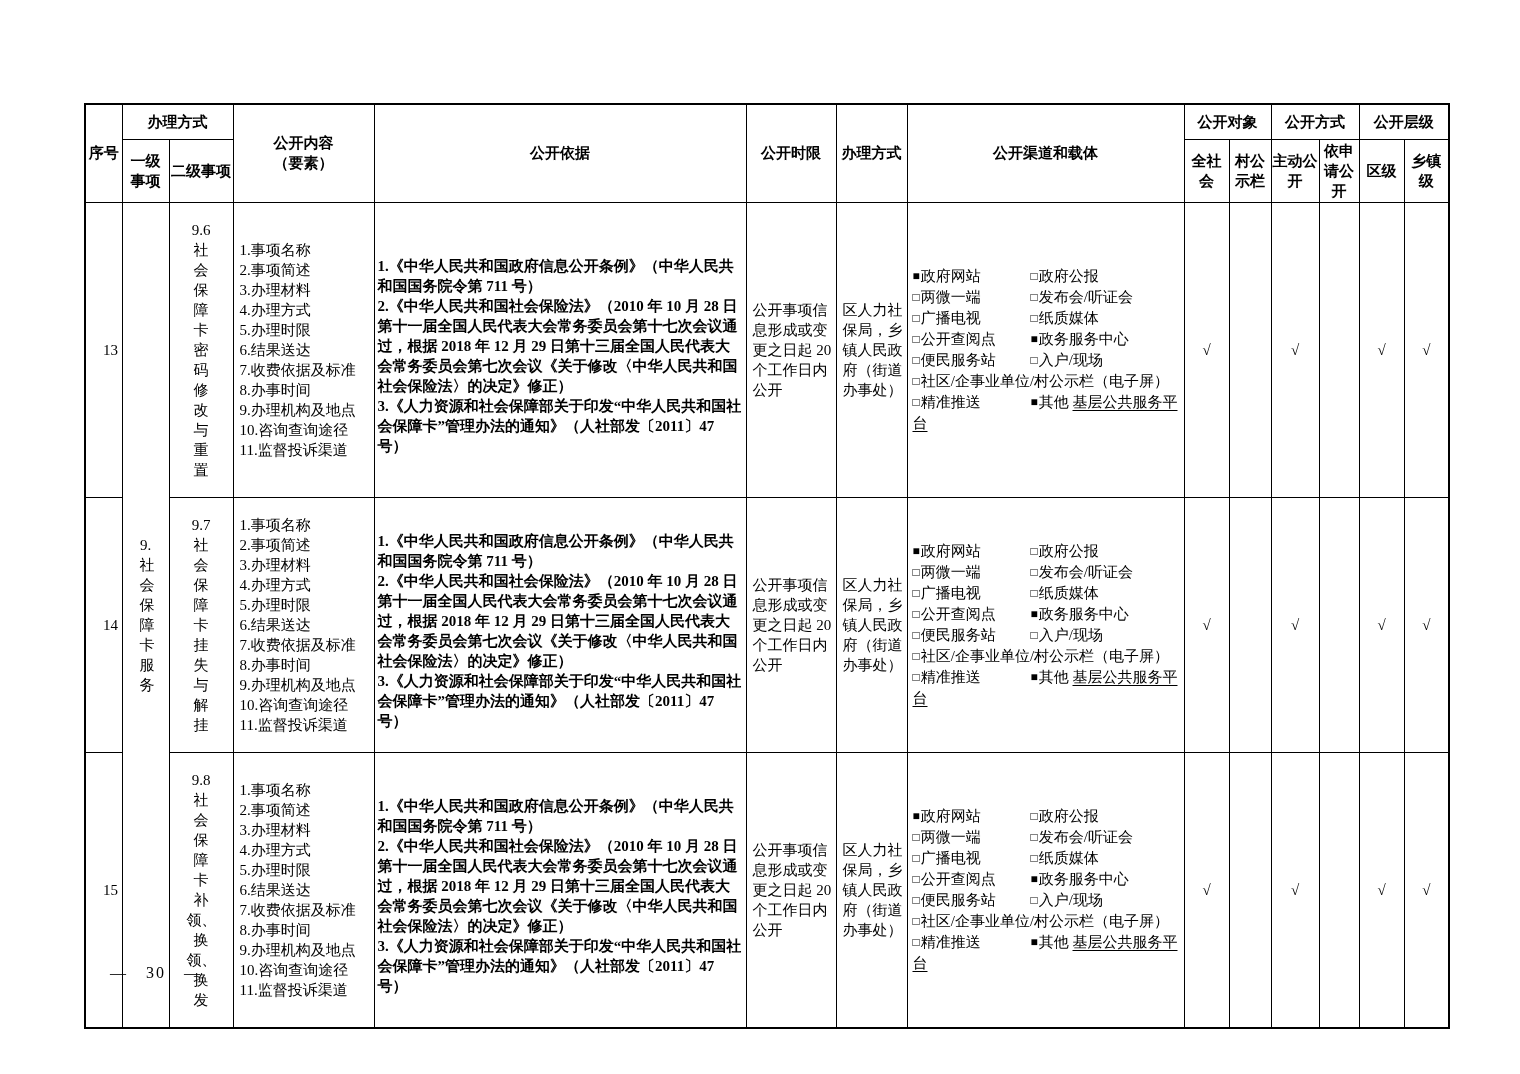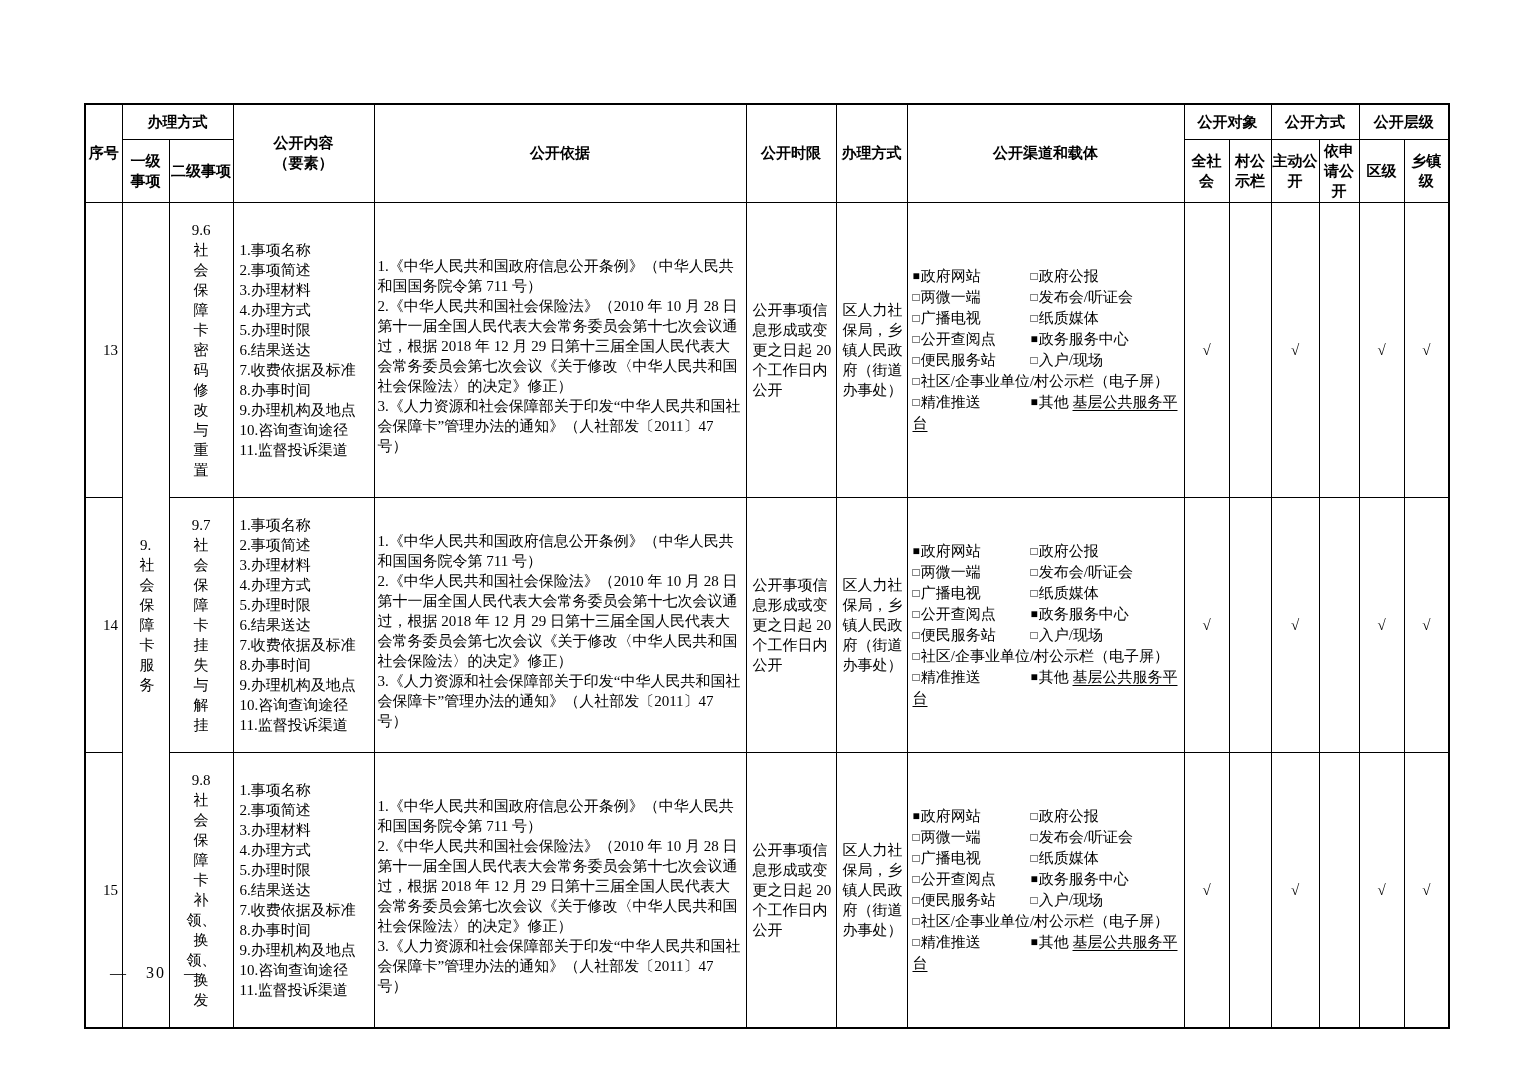--- a/index.html
+++ b/index.html
@@ -20,21 +20,21 @@
     vertical-align:middle;
     overflow:hidden;
   }
   th { font-weight:bold; text-align:center; padding:1px; }
   th.pre { white-space:pre-line;margin-left:20px; }
   tr.h1 { height:35px; }
   tr.h2 { height:58px; }
   tbody tr { height:255px; }
   td.c { text-align:center; padding:17px; }
   td.list  { padding:4px 2px 4px 6px; text-align:left; }
-  td.basis { padding:16px 2px 4px 3px; text-align:left; }
+  td.basis { padding:16px 2px 4px 3px; text-align:left;font-weight:bold; }
   td.wrapcell { padding:4px 4px 4px 6px; text-align:left; }
   td.chcell { padding:4px 2px 4px 5px; text-align:left; }
   .ch-left { display:inline-block; width:118px; }
   .mk { font-size:12px; margin-right:1px; position:relative; top:-1px; }
   .u { text-decoration:underline; text-underline-offset:3px; }
   .footer {
     position:absolute; left:110px; top:964px;
     font-size:16px; letter-spacing:2px; word-spacing:12px;
   }
 </style>

